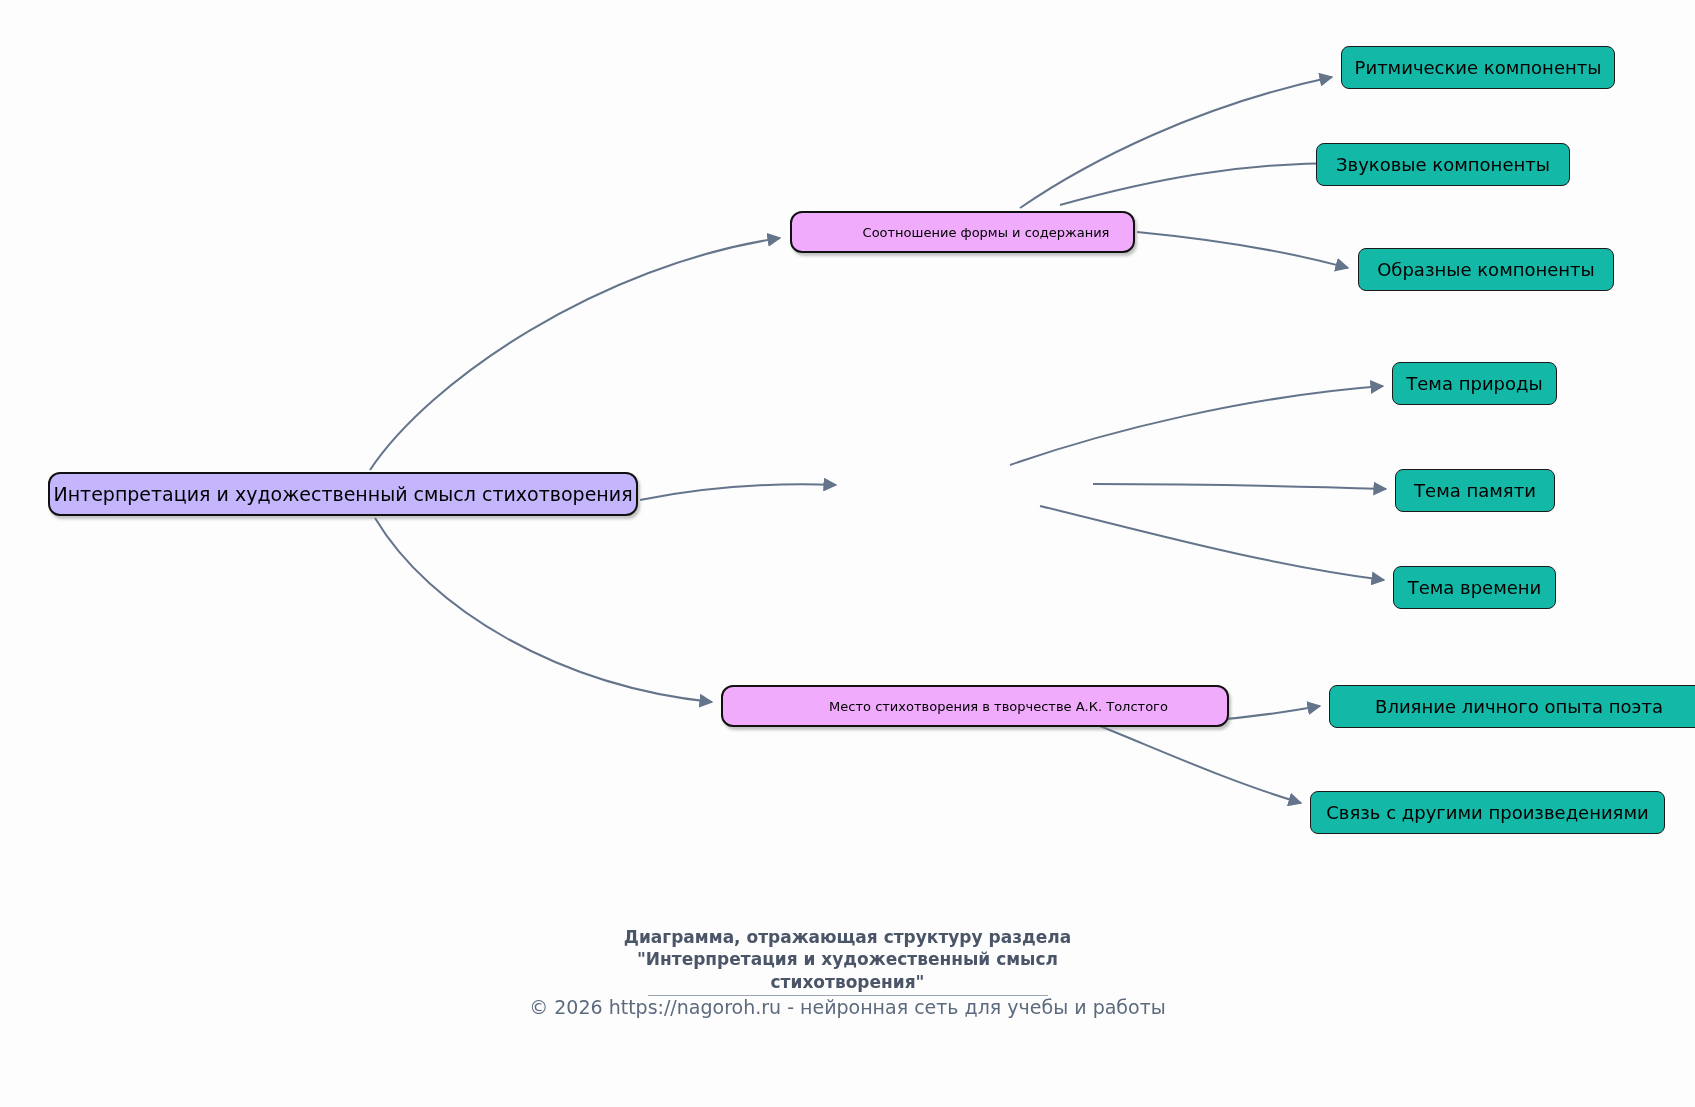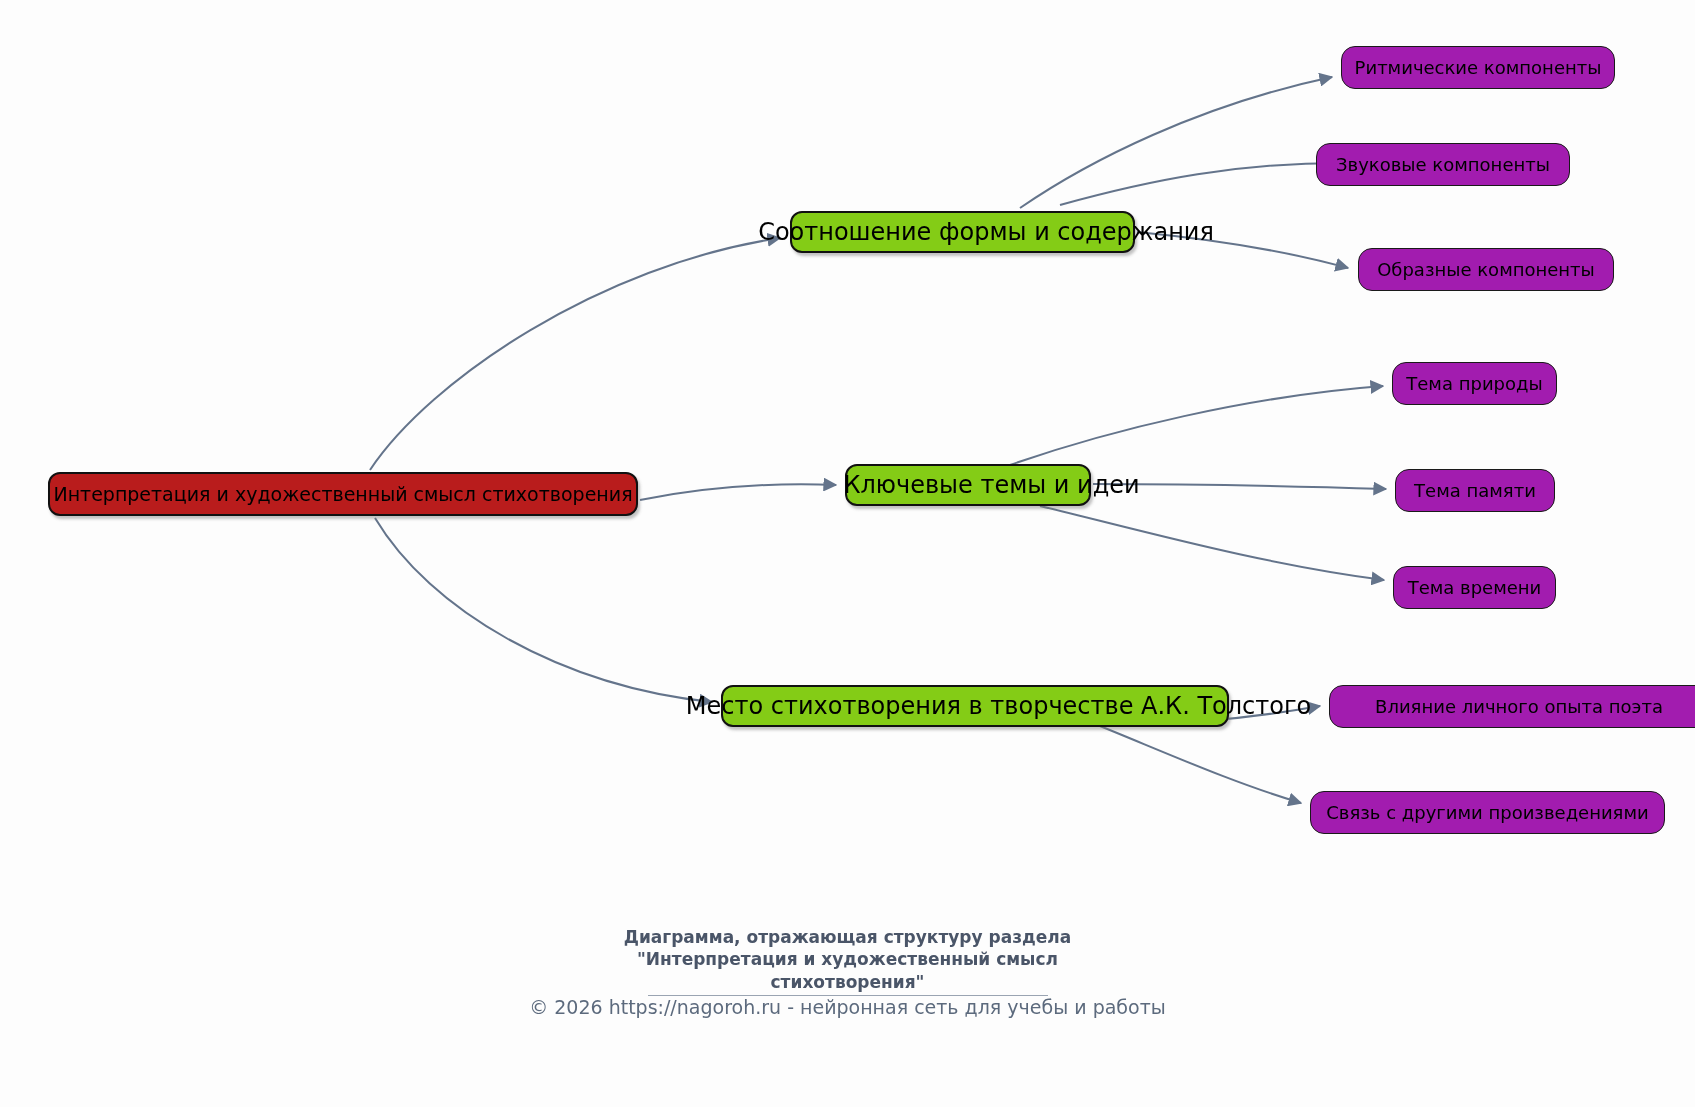--- a/index.html
+++ b/index.html
@@ -34,42 +34,42 @@
     position: absolute;
     box-sizing: border-box;
     display: flex;
     align-items: center;
     justify-content: center;
     white-space: nowrap;
     line-height: 1;
   }
 
   .node-root {
-    background: #b91c1c;
+    background: #c4b5fd;
     border: 2px solid #111111;
     border-radius: 12px;
     color: #000000;
     font-size: 19px;
     box-shadow: 2px 3px 3px rgba(120,120,120,0.45);
   }
 
   .node-branch {
-    background: #84cc16;
+    background: #f0abfc;
     border: 2px solid #111111;
     border-radius: 12px;
     color: #000000;
-    font-size: 24px;
+    font-size: 13px;
     box-shadow: 2px 3px 3px rgba(120,120,120,0.45);
     padding-left: 47px;
   }
 
   .node-leaf {
-    background: #a21caf;
+    background: #14b8a6;
     border: 1.6px solid #1a1a1a;
-    border-radius: 14px;
+    border-radius: 8px;
     color: #000000;
     font-size: 18px;
   }
 
   .caption {
     position: absolute;
     left: 0;
     width: 1695px;
     text-align: center;
     color: #4a5568;
@@ -138,23 +138,20 @@
   <div class="node node-leaf" style="left:1341px; top:46px; width:274px; height:43px;">
     <span>Ритмические компоненты</span>
   </div>
   <div class="node node-leaf" style="left:1316px; top:143px; width:254px; height:43px;">
     <span>Звуковые компоненты</span>
   </div>
   <div class="node node-leaf" style="left:1358px; top:248px; width:256px; height:43px;align-items:center;">
     <span>Образные компоненты</span>
   </div>
 
-  <div class="node node-branch" style="left:845px; top:464px; width:246px; height:42px;">
-    <span>Ключевые темы и идеи</span>
-  </div>
   <div class="node node-leaf" style="left:1392px; top:362px; width:165px; height:43px;">
     <span>Тема природы</span>
   </div>
   <div class="node node-leaf" style="left:1395px; top:469px; width:160px; height:43px;">
     <span>Тема памяти</span>
   </div>
   <div class="node node-leaf" style="left:1393px; top:566px; width:163px; height:43px;">
     <span>Тема времени</span>
   </div>
 

